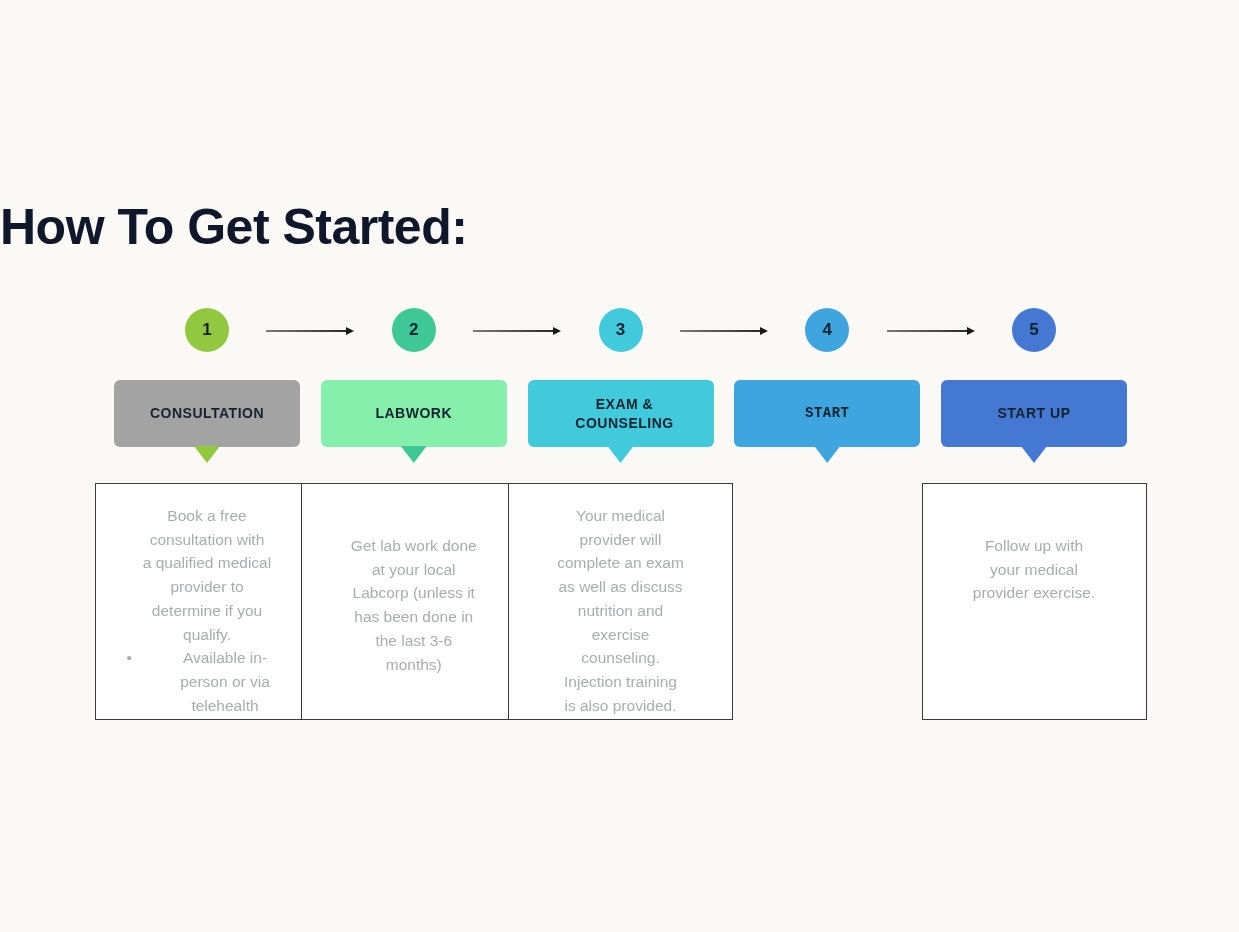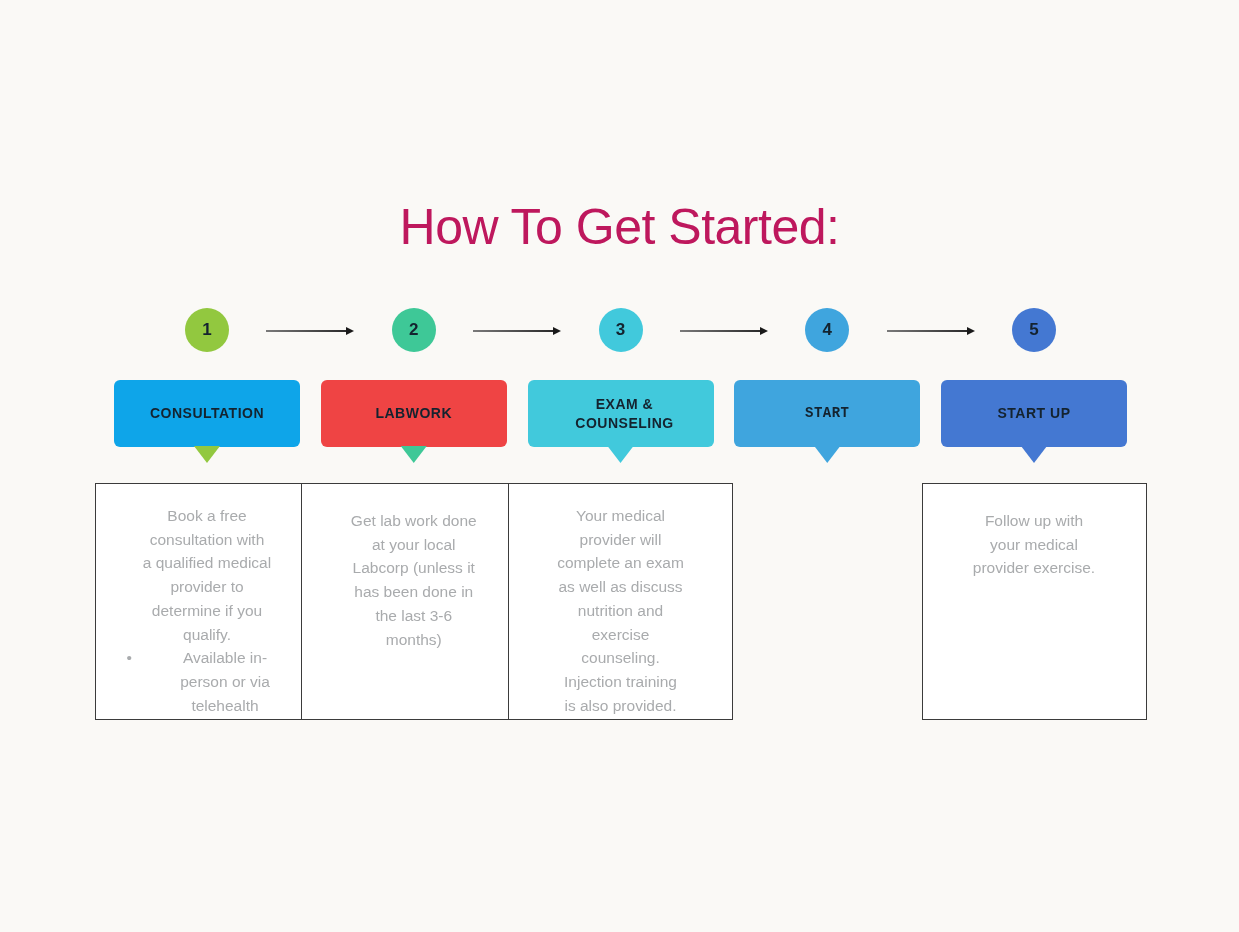--- a/index.html
+++ b/index.html
@@ -9,25 +9,24 @@
     width: 1239px;
     height: 932px;
     font-family: "Liberation Sans", "DejaVu Sans", sans-serif;
     overflow: hidden;
   }
   .title {
     position: absolute;
     top: 198px;
     left: 0;
     width: 100%;
-    text-align: center;
     font-size: 50px;
-    font-weight: 400;
+    font-weight: 700;
     letter-spacing: -0.5px;
-    color: #be185d;
+    color: #0f172a;
   }
   .columns {
     position: absolute;
     top: 308px;
     left: 114px;
     display: flex;
     gap: 20.75px;
   }
   .step-column {
     width: 186px;
@@ -77,21 +76,21 @@
     width: 225px;
     height: 237px;
     background: #FFFFFF;
     border: 1.5px solid #3B3B3B;
     color: #A9ABAD;
     font-size: 15.5px;
     line-height: 23.7px;
     text-align: center;
     padding: 20px 7px 0 7px;
   }
-  .desc-card.pad-lg { padding-top: 25px; }
+  .desc-card.pad-lg { padding-top: 50px; }
   .desc-text { white-space: pre-line; }
   .bullet-item {
     position: relative;
     padding-left: 36px;
   }
   .bullet-marker {
     position: absolute;
     left: 24px;
     top: 0;
   }
@@ -121,21 +120,21 @@
 <body>
 
 <div class="canvas" style="background-color: rgb(250, 249, 246);">
 
   <h1 class="title">How To Get Started:</h1>
 
   <div class="columns">
 
     <div class="step-column">
       <div class="circle" style="background-color: rgb(146, 200, 63);">1</div>
-      <div class="banner" style="background-color: #0ea5e9;">
+      <div class="banner" style="background-color: #a3a3a3;">
         <span>CONSULTATION</span>
         <div class="pointer" style="background-color: rgb(146, 200, 63);"></div>
       </div>
       <div class="desc-card">
         <div class="desc-text">Book a free
 consultation with
 a qualified medical
 provider to
 determine if you
 qualify.</div>
@@ -143,21 +142,21 @@
           <span class="bullet-marker">•</span>
           <span class="bullet-text">Available in-
 person or via
 telehealth</span>
         </div>
       </div>
     </div>
 
     <div class="step-column">
       <div class="circle" style="background-color: rgb(62, 200, 151);">2</div>
-      <div class="banner" style="background-color: #ef4444;">
+      <div class="banner" style="background-color: #86efac;">
         <span>LABWORK</span>
         <div class="pointer" style="background-color: rgb(62, 200, 151);"></div>
       </div>
       <div class="desc-card pad-lg">
         <div class="desc-text">Get lab work done
 at your local
 Labcorp (unless it
 has been done in
 the last 3-6
 months)</div>

